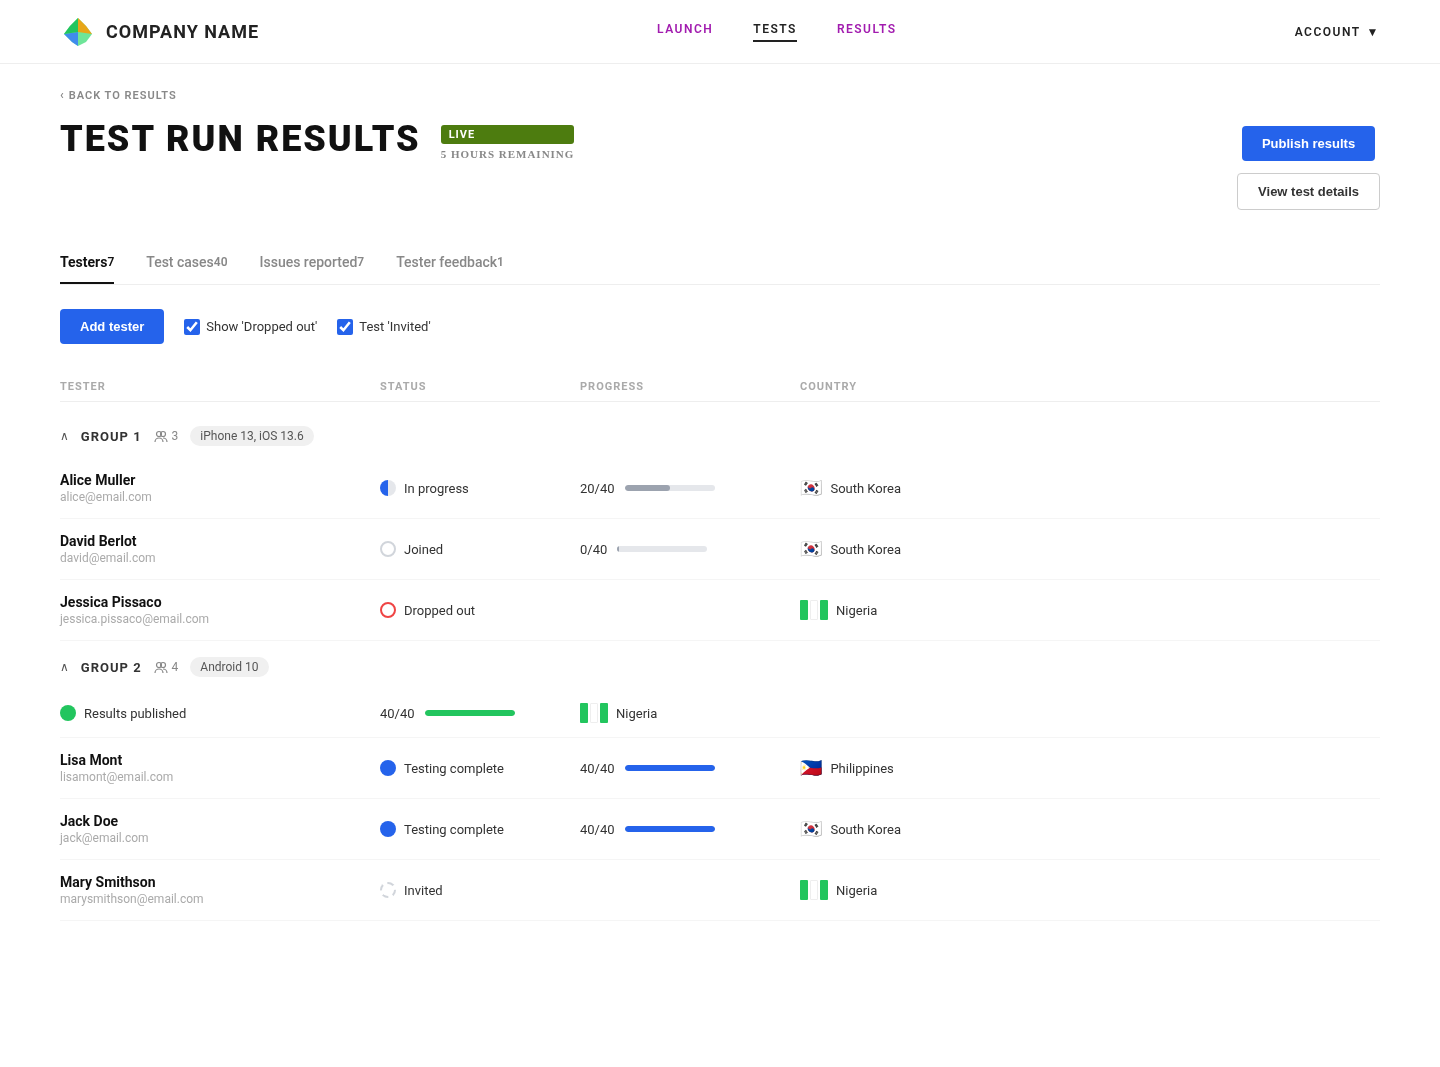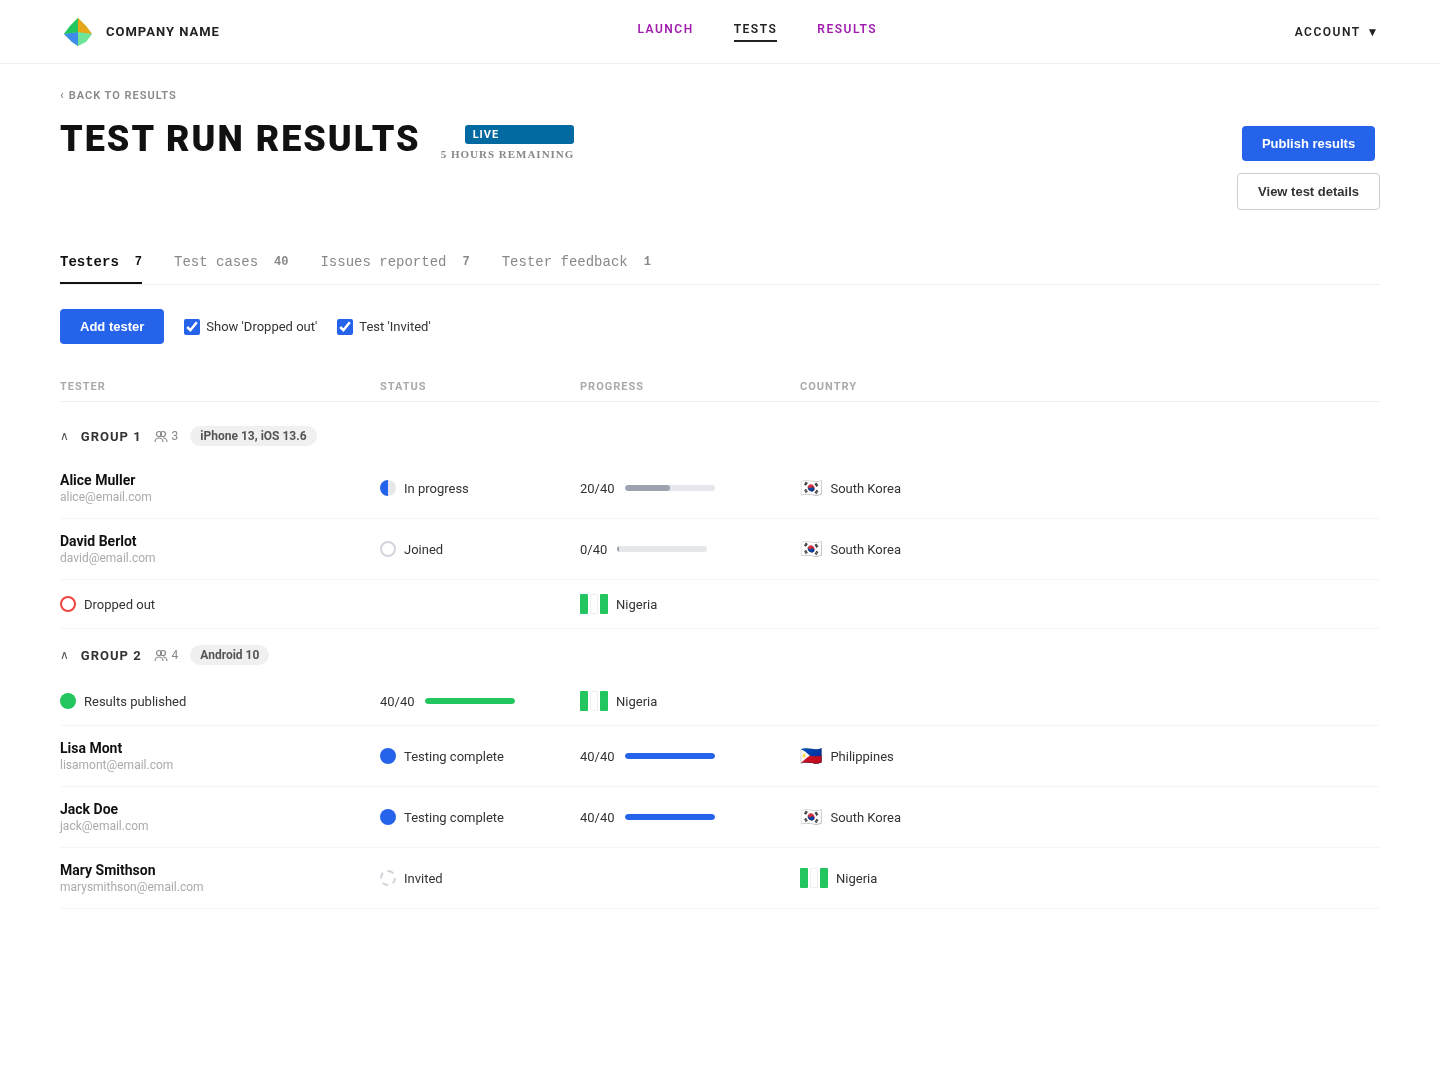--- a/index.html
+++ b/index.html
@@ -5,66 +5,66 @@
     * { box-sizing: border-box; margin: 0; padding: 0; }
     body { font-family: -apple-system, BlinkMacSystemFont, 'Segoe UI', Roboto, sans-serif; background: #fff; color: #333; font-size: 14px; }
 
     
     .navbar {
       display: flex; align-items: center; justify-content: space-between;
       padding: 0 60px; height: 64px; border-bottom: 1px solid #eee;
     }
     .navbar-logo { display: flex; align-items: center; gap: 10px; }
     .logo-icon { width: 36px; height: 36px; }
-    .logo-text { font-size: 13px; font-weight: 700; letter-spacing: 1px; color: #222; }
+    .logo-text { font-size: 18px; font-weight: 700; letter-spacing: 1px; color: #222; }
     .navbar-links { display: flex; gap: 40px; }
     .nav-link {
       font-size: 12px; font-weight: 600; letter-spacing: 1.5px; color: #a21caf;
       text-decoration: none; padding-bottom: 4px; cursor: pointer;
     }
     .nav-link.active { color: #222; border-bottom: 2px solid #222; }
     .navbar-account { display: flex; align-items: center; gap: 6px; font-size: 12px; font-weight: 600; letter-spacing: 1.5px; color: #222; cursor: pointer; }
 
     
     .page { padding: 0 60px; }
 
     .back-link { display: flex; align-items: center; gap: 4px; padding: 24px 0 16px; font-size: 11px; font-weight: 600; letter-spacing: 1px; color: #888; cursor: pointer; text-transform: uppercase; }
     .back-arrow { font-size: 12px; }
 
     .page-header { display: flex; align-items: flex-start; justify-content: space-between; margin-bottom: 32px; }
     .page-title-block { display: flex; align-items: center; gap: 20px; }
     .page-title { font-size: 36px; font-weight: 900; letter-spacing: 2px; text-transform: uppercase; color: #111; }
     .live-badge-block { display: flex; flex-direction: column; gap: 4px; margin-top: 6px; }
-    .live-badge { background: #0369a1; color: #fff; font-size: 11px; font-weight: 700; padding: 3px 8px; border-radius: 3px; letter-spacing: 1px; display: inline-block; margin-left: 24px; }
+    .live-badge { background: #4d7c0f; color: #fff; font-size: 11px; font-weight: 700; padding: 3px 8px; border-radius: 3px; letter-spacing: 1px; display: inline-block; }
     .hours-remaining { font-size: 11px; font-weight: 700; letter-spacing: 1px; color: #888; text-transform: uppercase; font-family: Liberation Serif, serif; }
     .header-actions { display: flex; gap: 12px; align-items: center; margin-top: 8px; flex-direction: column; }
     .btn-primary { background: #2563eb; color: #fff; border: none; padding: 10px 20px; border-radius: 4px; font-size: 13px; font-weight: 600; cursor: pointer; }
     .btn-secondary { background: #fff; color: #333; border: 1px solid #ccc; padding: 10px 20px; border-radius: 4px; font-size: 13px; font-weight: 600; cursor: pointer; }
 
     
     .tabs { display: flex; gap: 0; border-bottom: 1px solid #eee; margin-bottom: 24px; }
-    .tab { padding: 12px 0; margin-right: 32px; font-size: 14px; font-weight: 500; color: #888; cursor: pointer; border-bottom: 2px solid transparent; display: flex; align-items: center; gap: 16px; font-family: Liberation Mono, monospace; }
+    .tab { padding: 12px 0; margin-right: 32px; font-size: 14px; font-weight: 500; color: #888; cursor: pointer; border-bottom: 2px solid transparent; display: flex; align-items: center; gap: 0; }
     .tab.active { color: #111; border-bottom: 2px solid #111; font-weight: 700; }
     .tab-count { font-size: 12px; font-weight: 600; color: inherit; }
 
     
     .toolbar { display: flex; align-items: center; gap: 20px; margin-bottom: 28px; }
     .checkbox-label { display: flex; align-items: center; gap: 6px; font-size: 13px; color: #333; cursor: pointer; }
     .checkbox-label input { width: 16px; height: 16px; accent-color: #2563eb; cursor: pointer; }
 
     
     .table-header { display: grid; grid-template-columns: 320px 200px 220px 1fr; padding: 8px 0; border-bottom: 1px solid #eee; margin-bottom: 8px; }
     .table-header-cell { font-size: 11px; font-weight: 700; letter-spacing: 1px; color: #aaa; text-transform: uppercase; }
 
     
     .group-row { display: flex; align-items: center; gap: 12px; padding: 16px 0 12px; }
     .group-toggle { font-size: 12px; color: #555; cursor: pointer; }
     .group-label { font-size: 13px; font-weight: 700; letter-spacing: 1px; text-transform: uppercase; color: #333; }
     .group-count { display: flex; align-items: center; gap: 4px; font-size: 12px; color: #888; }
-    .group-device { background: #f0f0f0; color: #555; font-size: 12px; padding: 3px 10px; border-radius: 12px; font-weight: bold; }
+    .group-device { background: #f0f0f0; color: #555; font-size: 12px; padding: 3px 10px; border-radius: 12px; }
 
     
     .tester-row { display: grid; grid-template-columns: 320px 200px 220px 1fr; align-items: center; padding: 14px 0; border-bottom: 1px solid #f5f5f5; }
     .tester-name { font-size: 14px; font-weight: 700; color: #111; }
     .tester-email { font-size: 12px; color: #aaa; margin-top: 2px; }
     .status-cell { display: flex; align-items: center; gap: 8px; font-size: 13px; }
     .progress-cell { display: flex; align-items: center; gap: 10px; font-size: 13px; }
     .progress-bar-bg { width: 90px; height: 6px; background: #e5e7eb; border-radius: 3px; overflow: hidden; }
     .progress-bar-fill { height: 100%; border-radius: 3px; }
     .country-cell { display: flex; align-items: center; gap: 8px; font-size: 13px; }
@@ -216,20 +216,24 @@
         <div class="progress-bar-bg">
               <div class="progress-bar-fill" style="width:2%; background:#9ca3af;"></div>
             </div>
       </div>
       <div class="country-cell">
         <span class="flag">🇰🇷</span>
         <span>South Korea</span>
       </div>
     </div>
         <div class="tester-row">
+      <div>
+        <div class="tester-name">Jessica Pissaco</div>
+        <div class="tester-email">jessica.pissaco@email.com</div>
+      </div>
       <div class="status-cell">
         <div class="status-icon status-icon-red-empty"></div>
         <span>Dropped out</span>
       </div>
       <div class="progress-cell">
         
         
       </div>
       <div class="country-cell">
         <div class="flag-bars">

